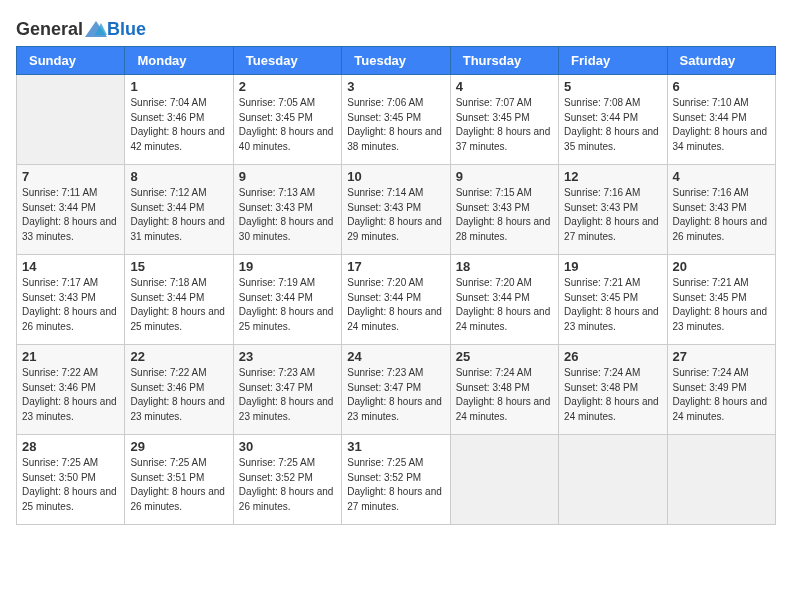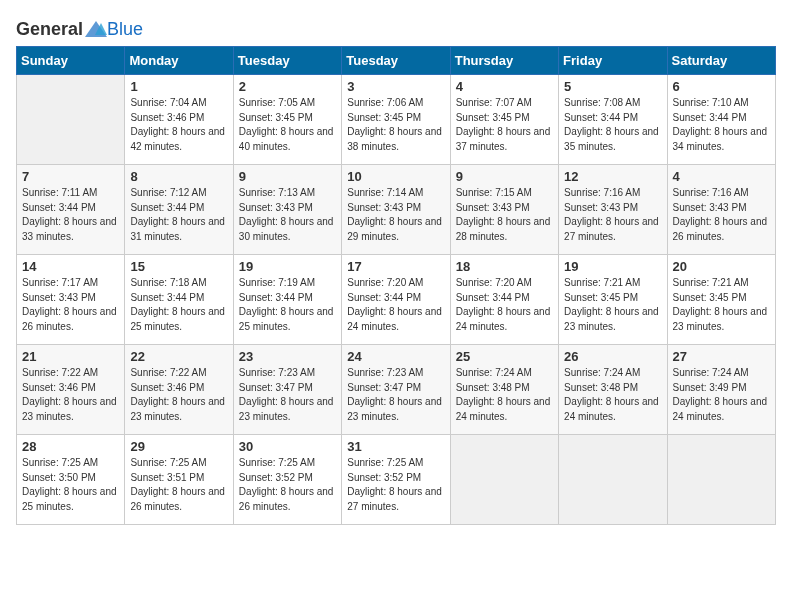--- a/index.html
+++ b/index.html
@@ -23,21 +23,21 @@
       margin-top: 4px;
     }
     .logo-text-general {
       font-size: 18px;
       font-weight: bold;
       color: #333;
       line-height: 1;
     }
     .logo-text-blue {
       font-size: 18px;
-      font-weight: normal;
+      font-weight: bold;
       color: #1a6fc4;
       line-height: 1;
     }
     .logo-icon {
       display: inline-block;
       width: 22px;
       height: 16px;
       margin-left: 2px;
     }
     .logo-row {
@@ -57,25 +57,25 @@
       font-size: 15px;
       color: #555;
       margin-top: 2px;
     }
     .calendar-table {
       width: 100%;
       border-collapse: collapse;
       table-layout: fixed;
     }
     .calendar-table th {
-      background-color: #0369a1;
+      background-color: #3b82f6;
       color: #fff;
       font-size: 13px;
       font-weight: bold;
-      padding: 6px 4px;
+      padding: 6px 12px;
       text-align: left;
       border: 1px solid #2a6db5;
     }
     .calendar-table td {
       vertical-align: top;
       border: 1px solid #ccc;
       padding: 4px 5px;
       height: 90px;
       font-size: 10.5px;
       color: #333;

